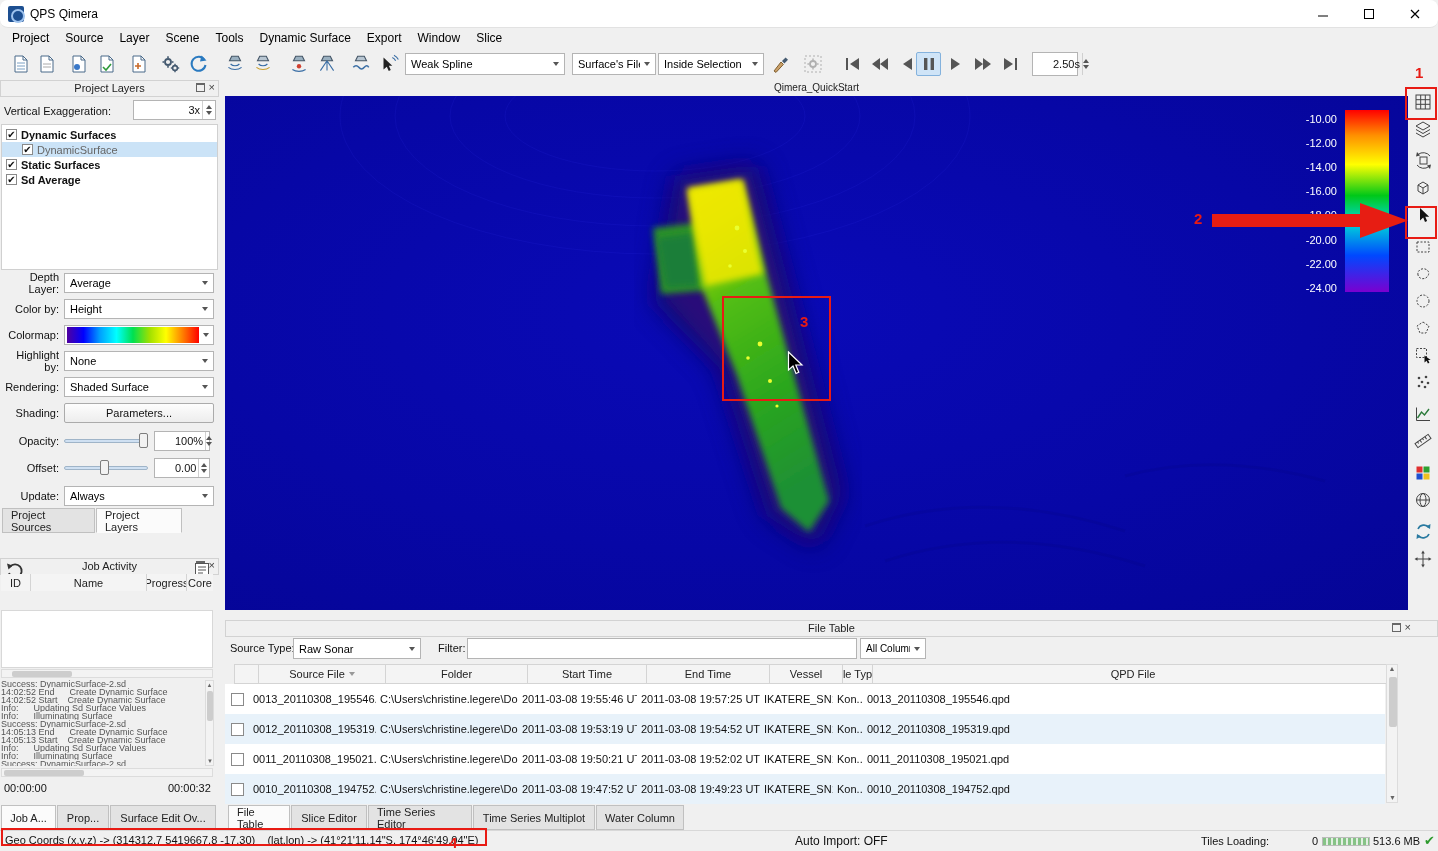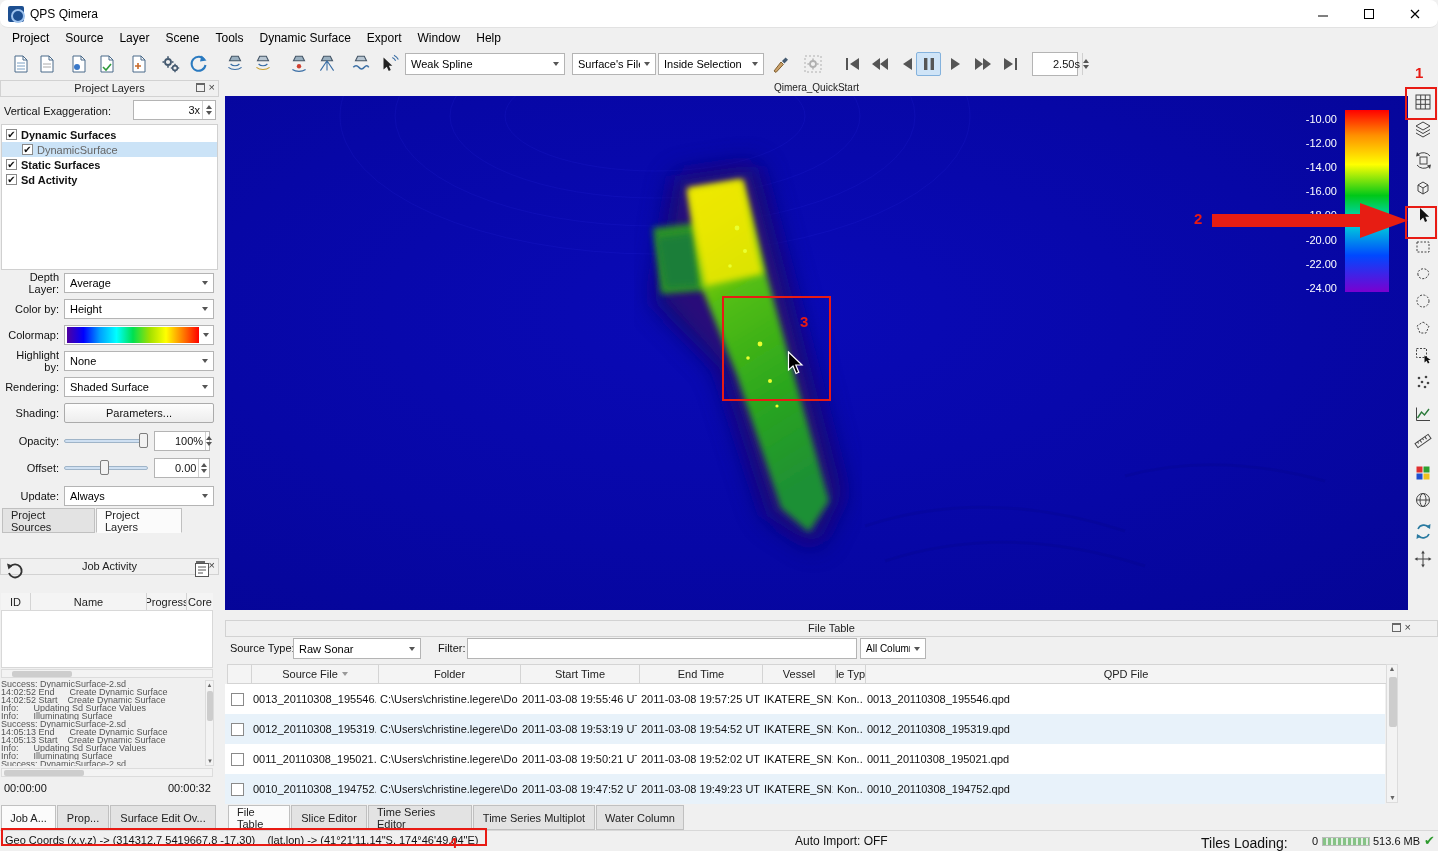--- a/index.html
+++ b/index.html
@@ -100,21 +100,21 @@
 
   <div class="a menubar">
     <span class="menu-item">Project</span>
     <span class="menu-item">Source</span>
     <span class="menu-item">Layer</span>
     <span class="menu-item">Scene</span>
     <span class="menu-item">Tools</span>
     <span class="menu-item">Dynamic Surface</span>
     <span class="menu-item">Export</span>
     <span class="menu-item">Window</span>
-    <span class="menu-item">Help</span>
+    <span class="menu-item">Slice</span>
   </div>
 
   <div class="a toolbar">
     <div class="tbtn" style="left:8px">
         <svg width="20" height="20" viewBox="0 0 20 20">
           <path d="M4,2 h8 l4,4 v12 h-12z" fill="#fff" stroke="#4a6a8a"></path>
           <path d="M12,2 v4 h4" fill="none" stroke="#4a6a8a"></path>
           <path d="M6,9h8M6,12h8M6,15h8" stroke="#7aa0c4"></path>
         </svg>
       </div>
@@ -313,21 +313,21 @@
       <div class="trow sel" style="padding-left:20px">
         <span class="cbx">✔</span>
         <span style="color:#666">DynamicSurface</span>
       </div>
       <div class="trow">
         <span class="cbx">✔</span>
         <b>Static Surfaces</b>
       </div>
       <div class="trow">
         <span class="cbx">✔</span>
-        <b>Sd Activity</b>
+        <b>Sd Average</b>
       </div>
     </div>
 
     <div class="a prow" style="top:192px">
       <div class="plabel">Depth Layer:</div>
       <div class="combo pctl">
           <span>Average</span>
           <span class="caret"></span>
         </div>
     </div>
@@ -421,21 +421,21 @@
           <polygon points="1,1.5 6.5,3.5 2.5,7.5" fill="#333"></polygon>
         </svg>
     </div>
     <div class="a" style="left:194px;top:482px">
       <svg width="16" height="16" viewBox="0 0 16 16">
           <rect x="1.5" y="1.5" width="13" height="13" fill="#fff" stroke="#555"></rect>
           <path d="M4,5h8M4,8h8M4,11h5" stroke="#555"></path>
         </svg>
     </div>
 
-    <div class="a" style="left:1px;top:513px;width:212px;height:17px;display:flex">
+    <div class="a" style="left:1px;top:494px;width:212px;height:17px;display:flex">
       <div class="colhdr" style="width:30px">ID</div>
       <div class="colhdr" style="width:116px">Name</div>
       <div class="colhdr" style="width:40px">Progress</div>
       <div class="colhdr" style="width:26px;border-right:none">Core</div>
     </div>
     <div class="a" style="left:1px;top:530px;width:212px;height:58px;background:#fff;border:1px solid #d8d8d8"></div>
     <div class="a sbar" style="left:1px;top:589px;width:212px;height:9px">
         <div class="sthumb a" style="left:10px;top:1px;width:60px;height:6px"></div>
       </div>
 
@@ -686,21 +686,21 @@
       <span>Raw Sonar</span>
         <span class="caret"></span>
     </div>
     <div class="a" style="left:213px;top:22px;font-size:11px">Filter:</div>
     <input class="a" style="left: 242px; top: 18px; width: 390px; height: 21px; border: 1px solid rgb(180, 180, 180); font-size: 11px; padding: 0px 4px; font-family: &quot;Liberation Sans&quot;, sans-serif;" value="">
     <div class="a combo" style="left:635px;top:18px;width:66px;height:21px;font-size:10px">
       <span>All Columns</span>
         <span class="caret"></span>
     </div>
 
-    <div class="a" style="left:2px;top:44px;width:1160px;height:20px;display:flex;border:1px solid #d4d4d4">
+    <div class="a" style="left:9px;top:44px;width:1160px;height:20px;display:flex;border:1px solid #d4d4d4">
       <div class="colhdr" style="width:24px"></div>
       <div class="colhdr" style="width:127px">
           <span>Source File</span>
           <span class="caret" style="border-top-color:#999"></span>
         </div>
       <div class="colhdr" style="width:142px">Folder</div>
       <div class="colhdr" style="width:119px">Start Time</div>
       <div class="colhdr" style="width:123px">End Time</div>
       <div class="colhdr" style="width:73px">Vessel</div>
       <div class="colhdr" style="width:30px">le Typ</div>
@@ -776,21 +776,21 @@
   <div class="a tab" style="left:473px;top:805px;width:122px">
       <span>Time Series Multiplot</span>
     </div>
   <div class="a tab" style="left:596px;top:805px;width:88px">
       <span>Water Column</span>
     </div>
 
   <div class="a statusbar">
     <div class="a geo-text" style="left:5px;top:3px">Geo Coords (x,y,z) -&gt; (314312.7 5419667.8 -17.30)    (lat,lon) -&gt; (41°21'11.14"S, 174°46'49.04"E)</div>
     <div class="a" style="left:795px;top:3px;font-size:12px">Auto Import: OFF</div>
-    <div class="a" style="left:1201px;top:4px;font-size:14px">Tiles Loading:</div>
+    <div class="a" style="left:1201px;top:4px;font-size:11px">Tiles Loading:</div>
     <div class="a" style="left:1312px;top:4px;font-size:11px">0</div>
     <div class="a" style="left:1322px;top:6px;width:48px;height:9px;background:repeating-linear-gradient(90deg,#86c386 0 3px,#e2efe2 3px 5px);border:1px solid #bbb"></div>
     <div class="a" style="left:1373px;top:4px;font-size:11px">513.6 MB</div>
     <div class="a" style="left:1424px;top:2px;color:#2d9a2d;font-size:13px">✔</div>
   </div>
 
   <div class="a overlay redlabel" style="left:1415px;top:64px">1</div>
   <div class="a overlay redbox" style="left:1405px;top:87px;width:32px;height:33px"></div>
 
   <div class="a overlay redlabel" style="left:1194px;top:210px">2</div>

